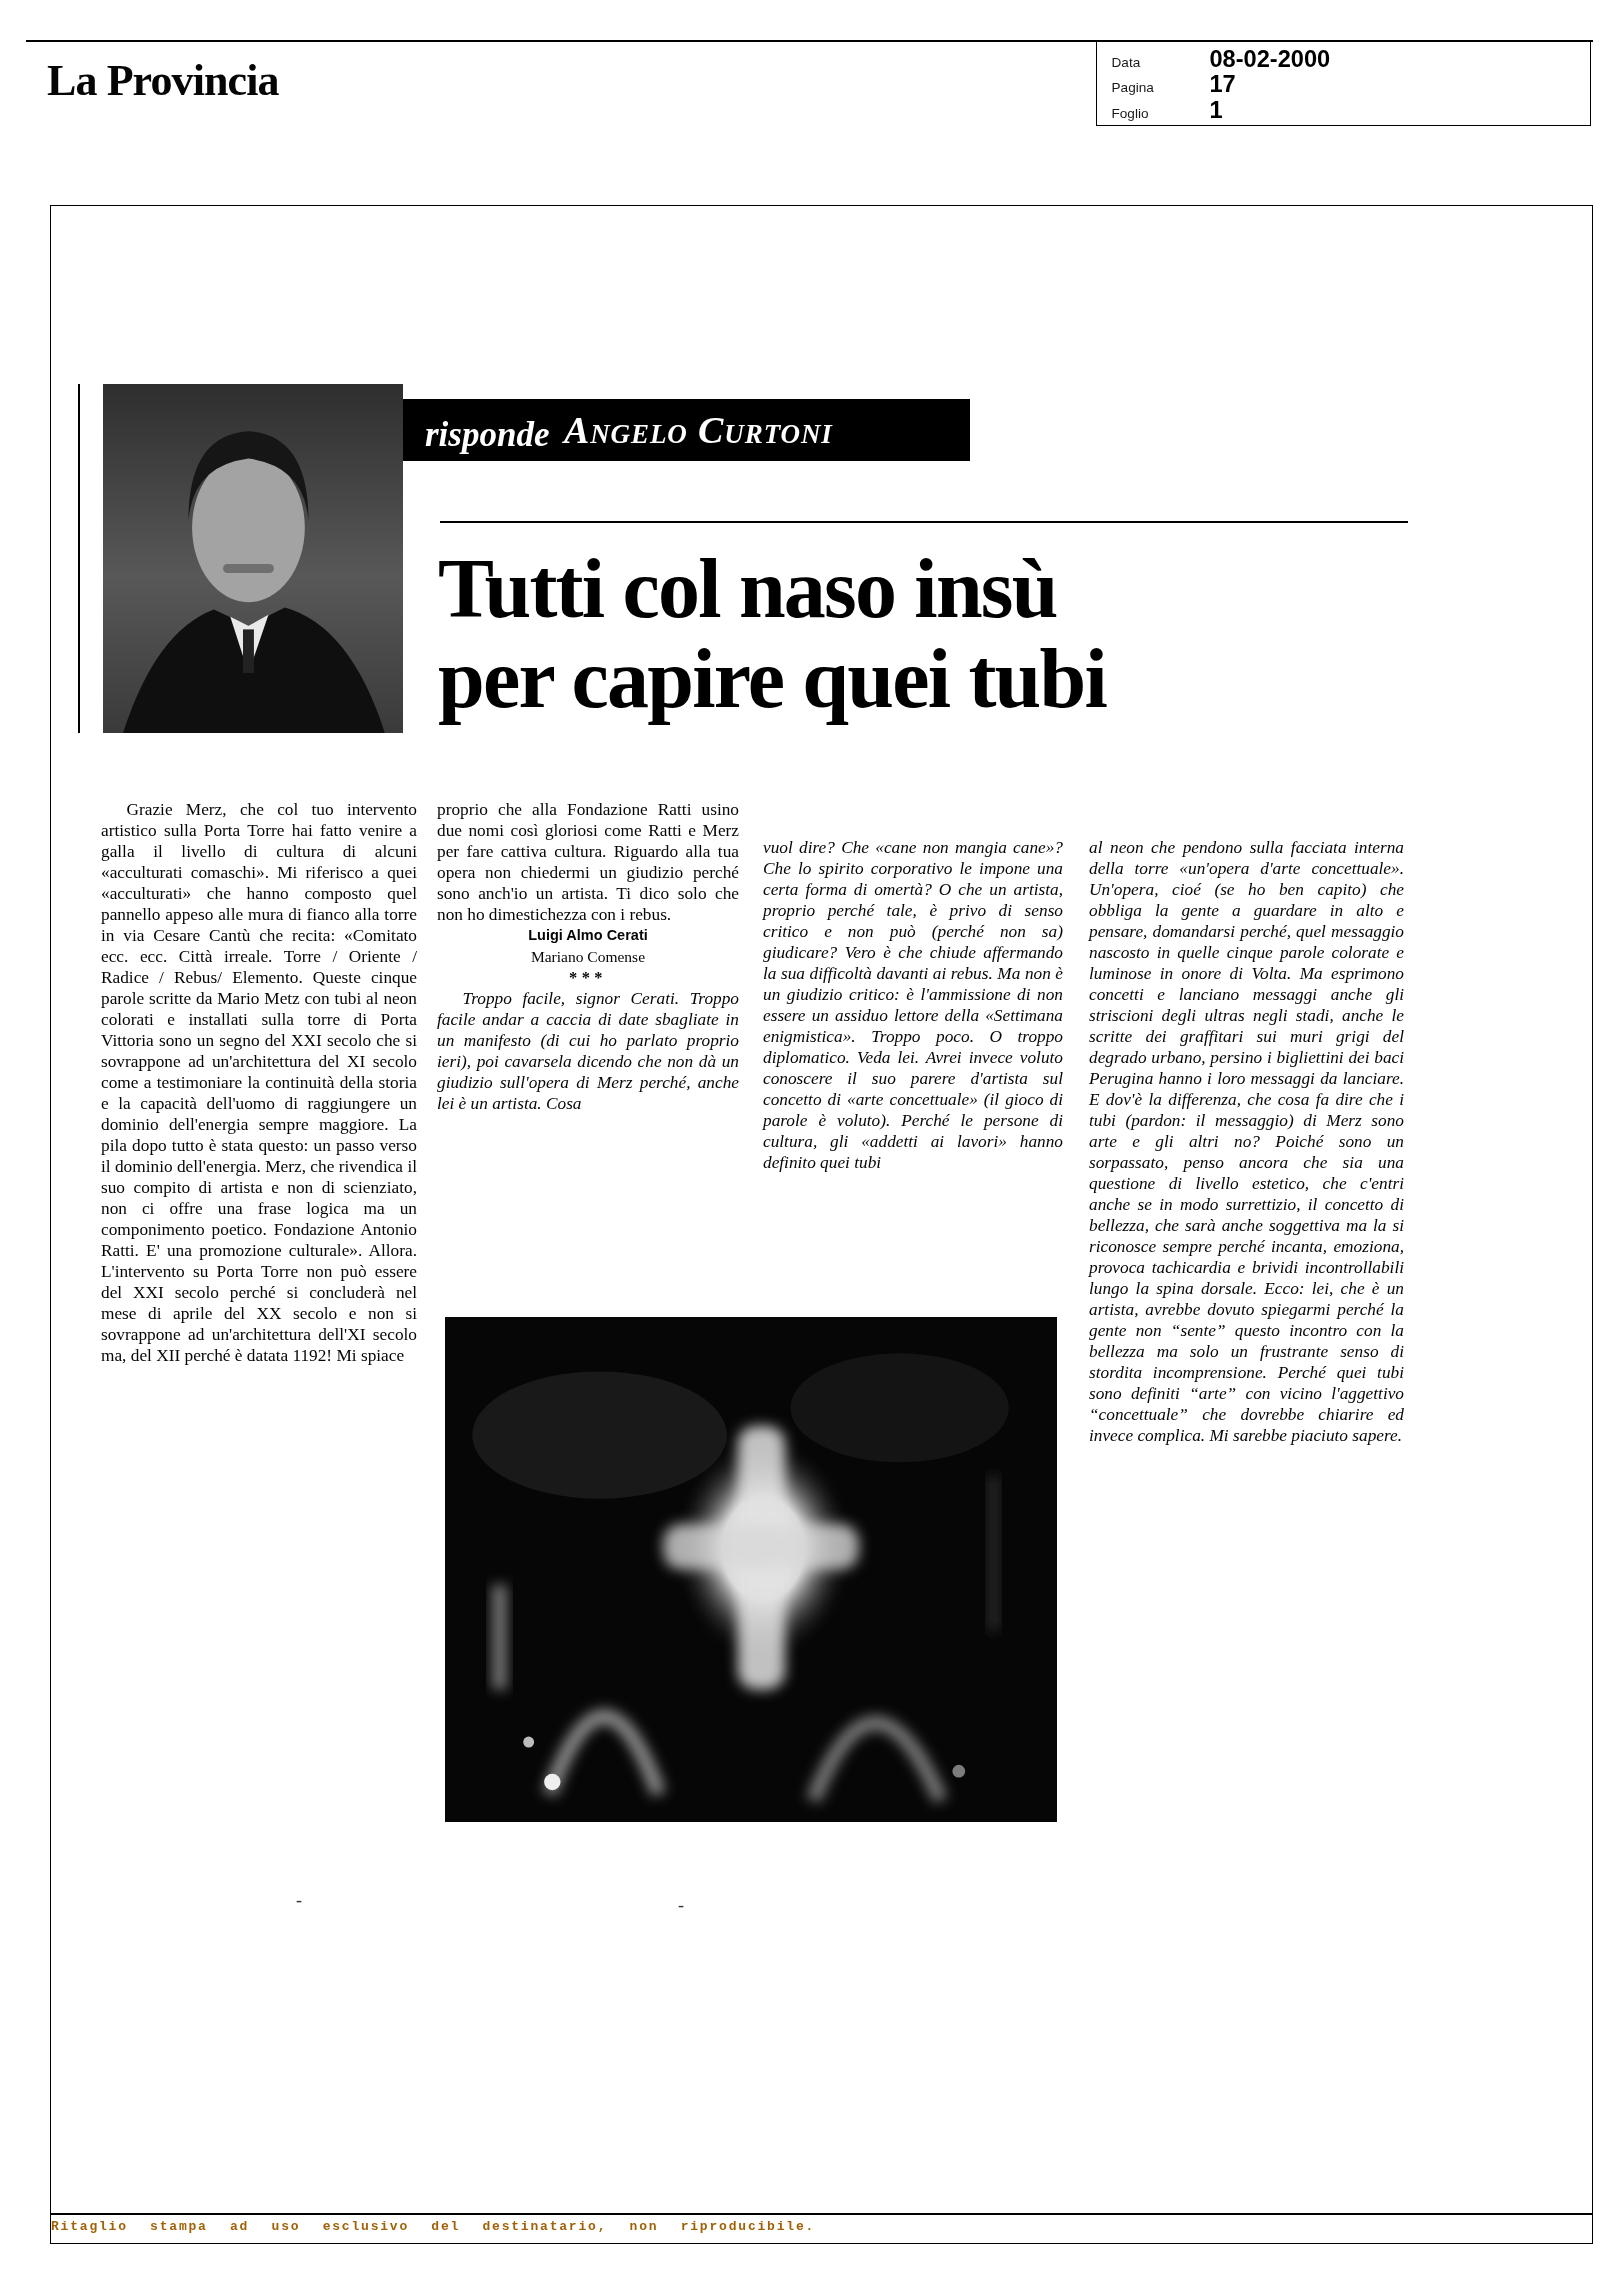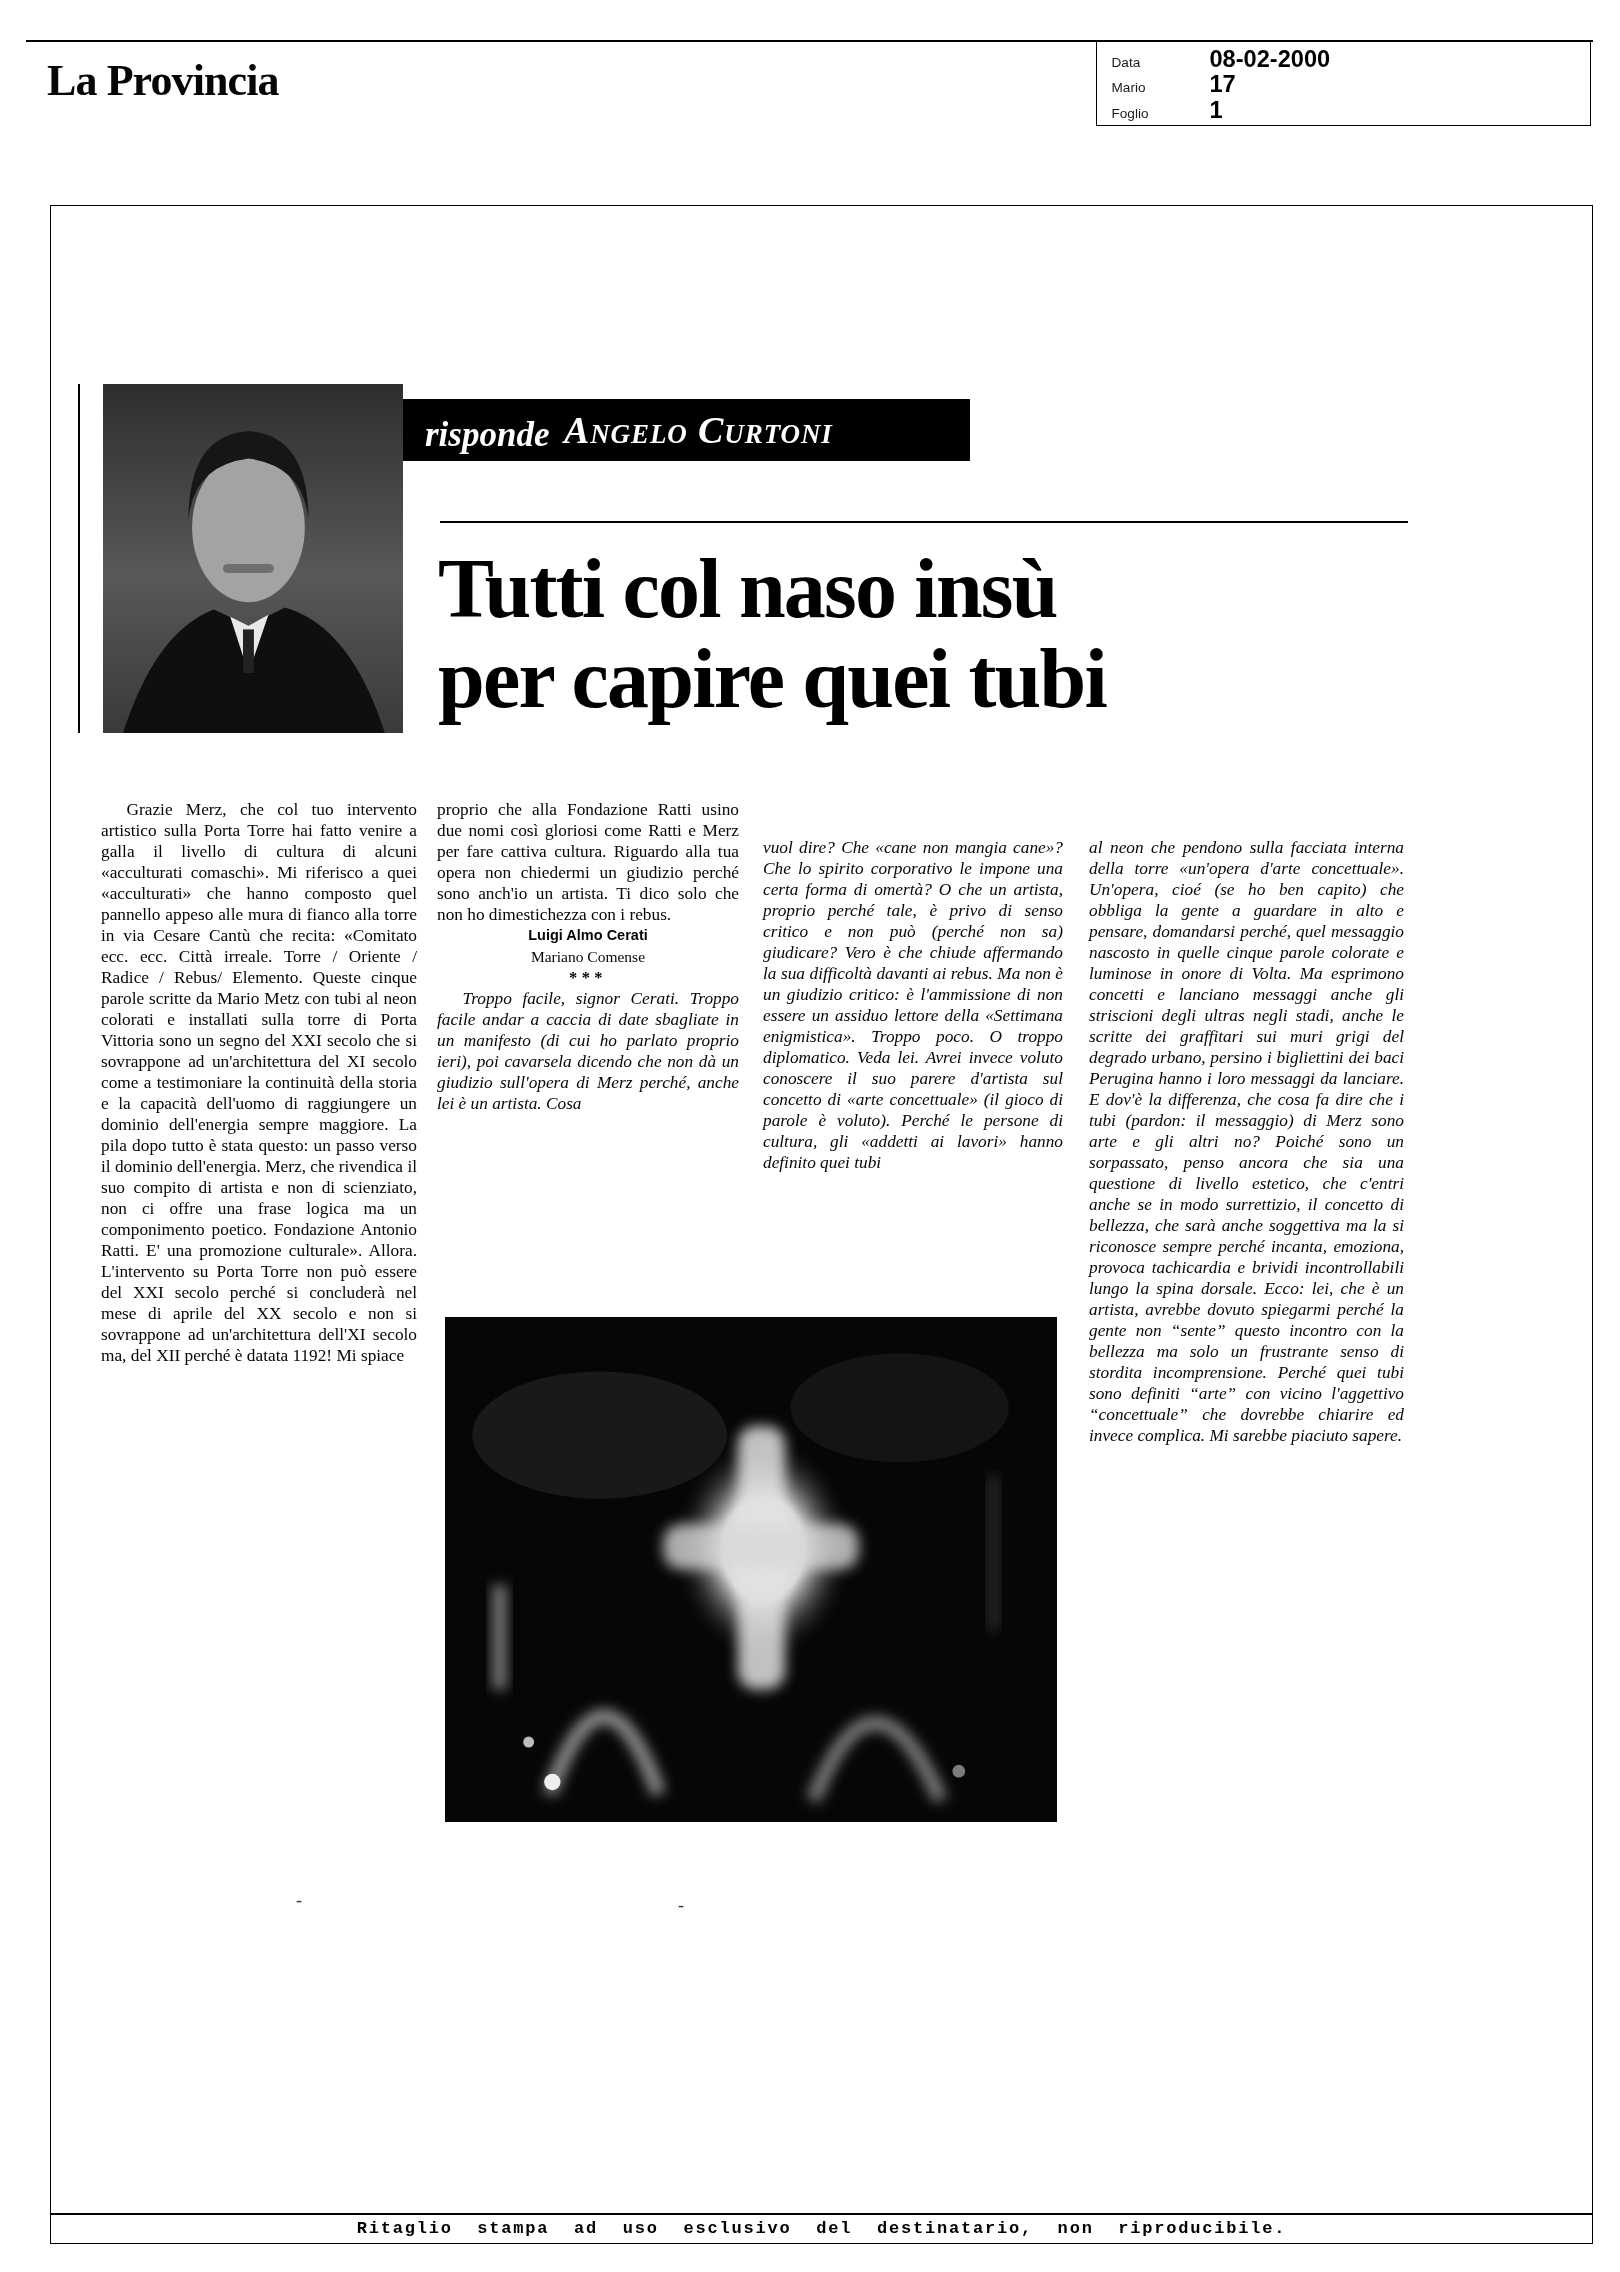--- a/index.html
+++ b/index.html
@@ -52,40 +52,40 @@
   
   .tower{position:absolute;left:394px;top:1111px;width:612px;height:505px;overflow:hidden;background:#060606;}
   .tower svg{display:block;width:100%;height:100%;}
 
   .scan-mark{position:absolute;font-size:18px;color:#333;}
   .mark1{left:245px;top:1684px;}
   .mark2{left:627px;top:1689px;}
 
   
   .footer-rule{position:absolute;left:0;top:2007px;width:100%;height:1.8px;background:#000;}
-  .footer-text{position:absolute;left:0;top:2013px;width:100%;text-align:center;
-               font-family:"Liberation Mono",monospace;font-size:17px;font-weight:700;
-               letter-spacing:1.8px;word-spacing:12.7px;color:#000000;}
+  .footer-text{position:absolute;left:0;top:2013px;width:100%;text-align:left;
+               font-family:"Liberation Mono",monospace;font-size:13px;font-weight:700;
+               letter-spacing:1.8px;word-spacing:12.7px;color:#a16207;}
 </style>
 </head>
 <body>
 
 <div class="sheet">
 
   <div class="top-rule"></div>
 
   <div class="masthead">La Provincia</div>
 
   <div class="meta-box">
     <div class="meta-row">
       <span class="meta-label">Data</span>
       <span class="meta-value">08-02-2000</span>
     </div>
     <div class="meta-row">
-      <span class="meta-label">Mario</span>
+      <span class="meta-label">Pagina</span>
       <span class="meta-value">17</span>
     </div>
     <div class="meta-row">
       <span class="meta-label">Foglio</span>
       <span class="meta-value">1</span>
     </div>
   </div>
 
   <div class="main-box">
 

